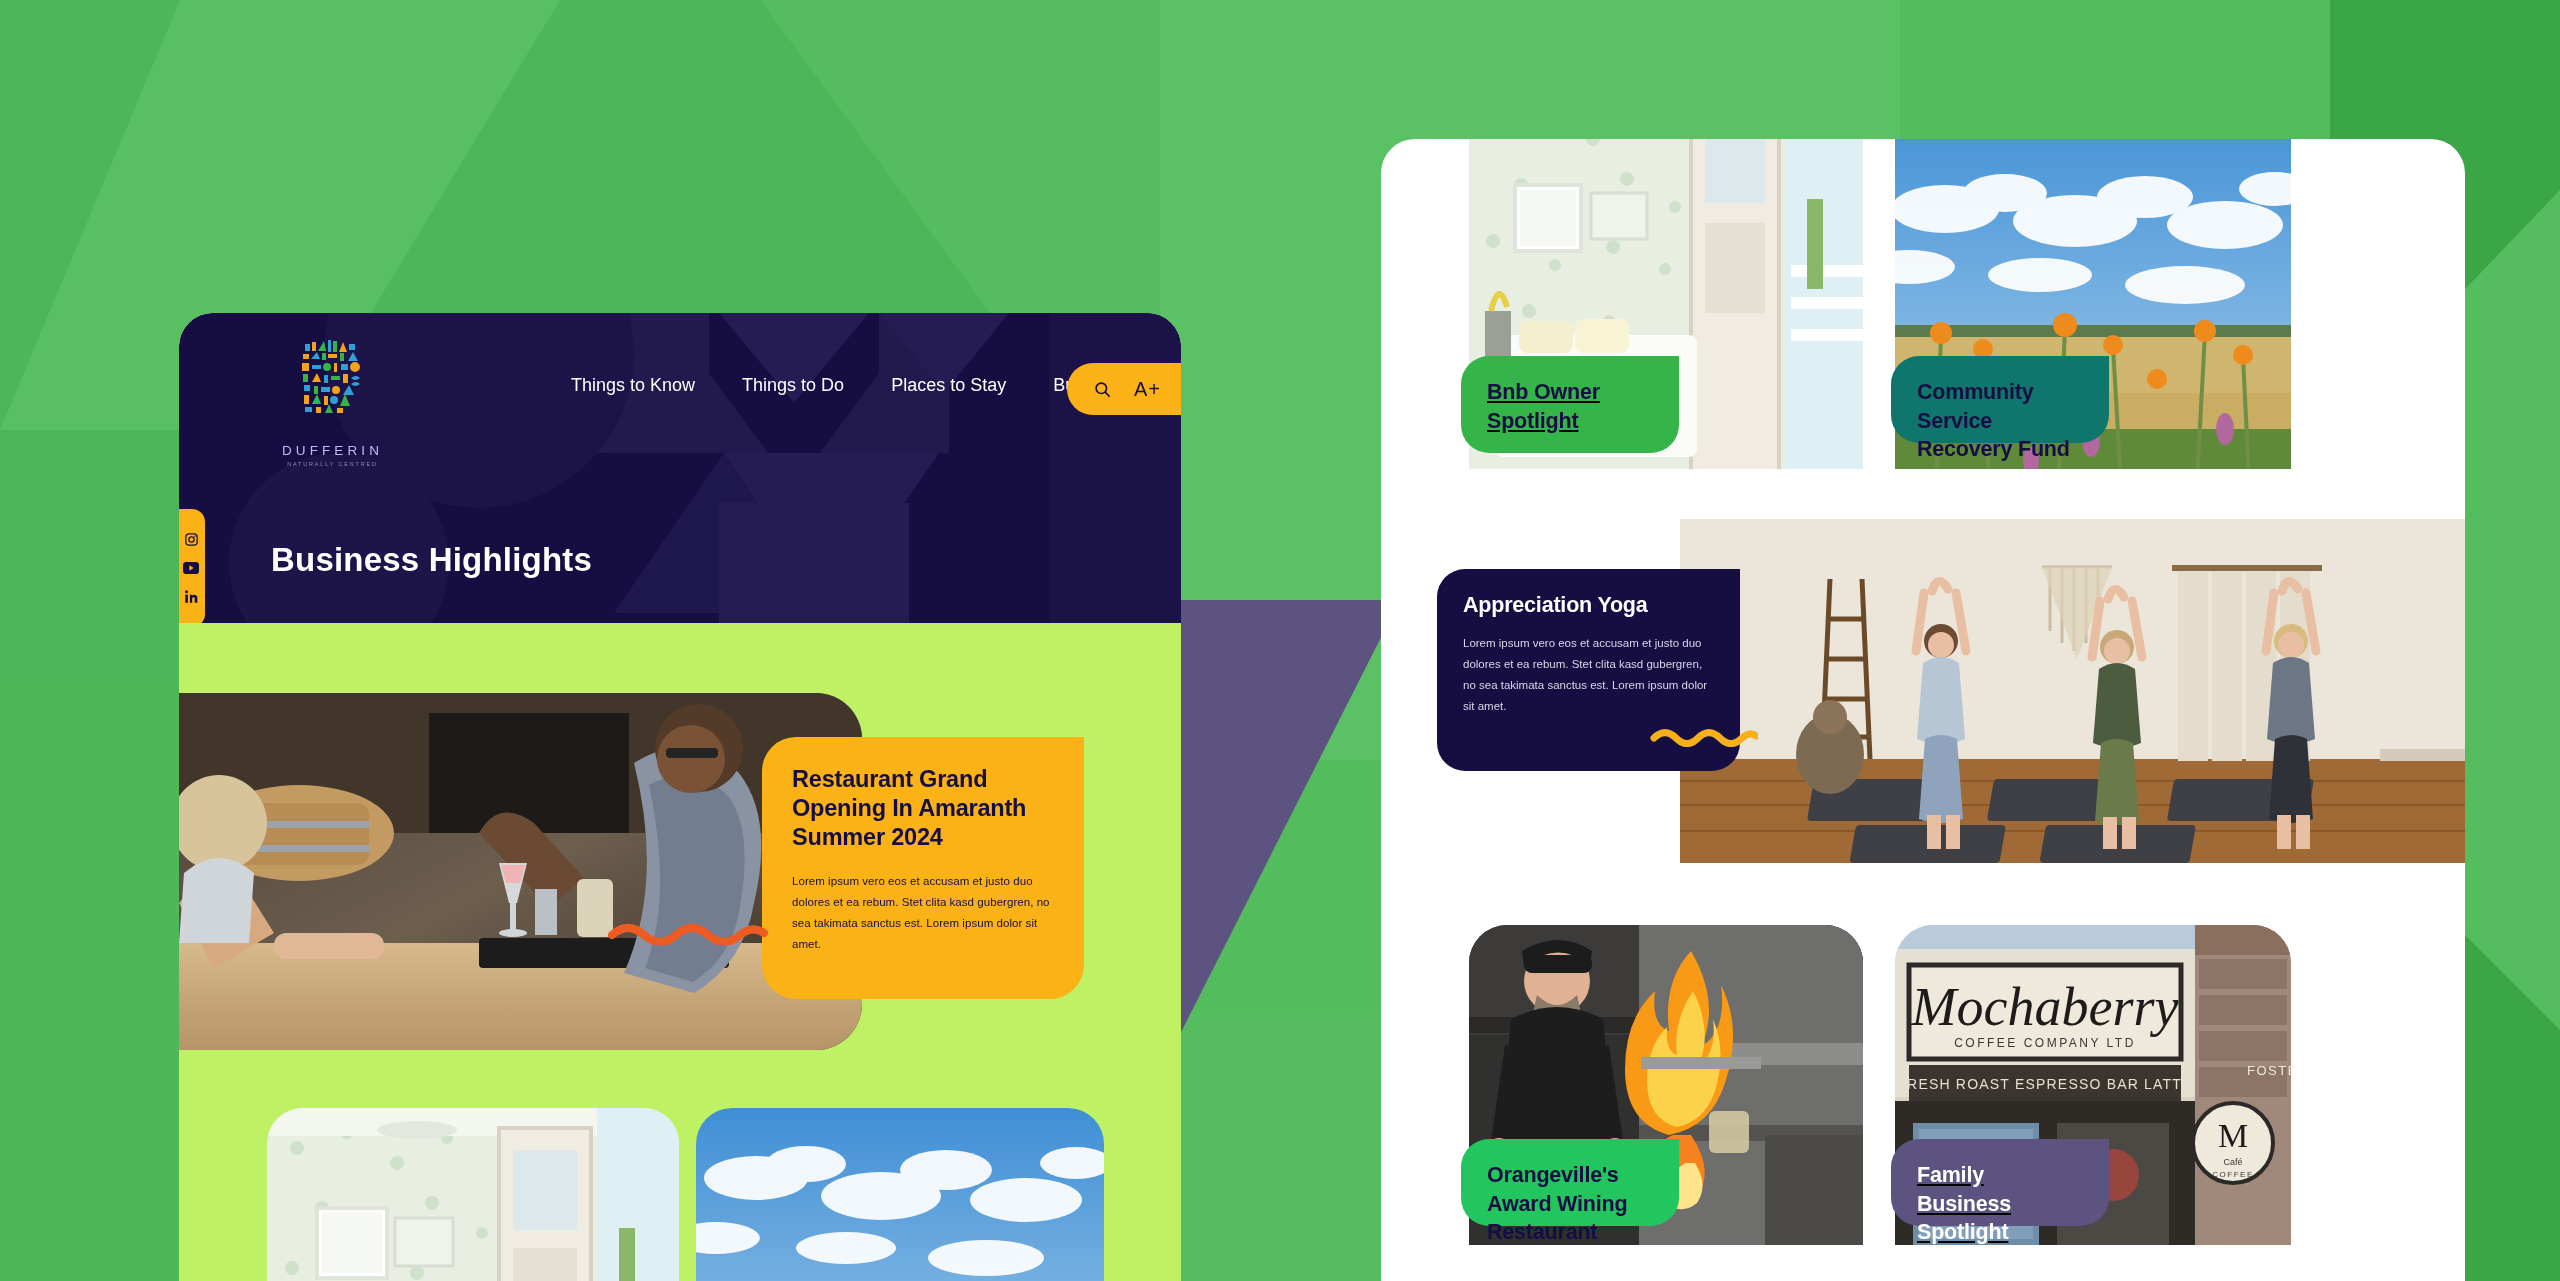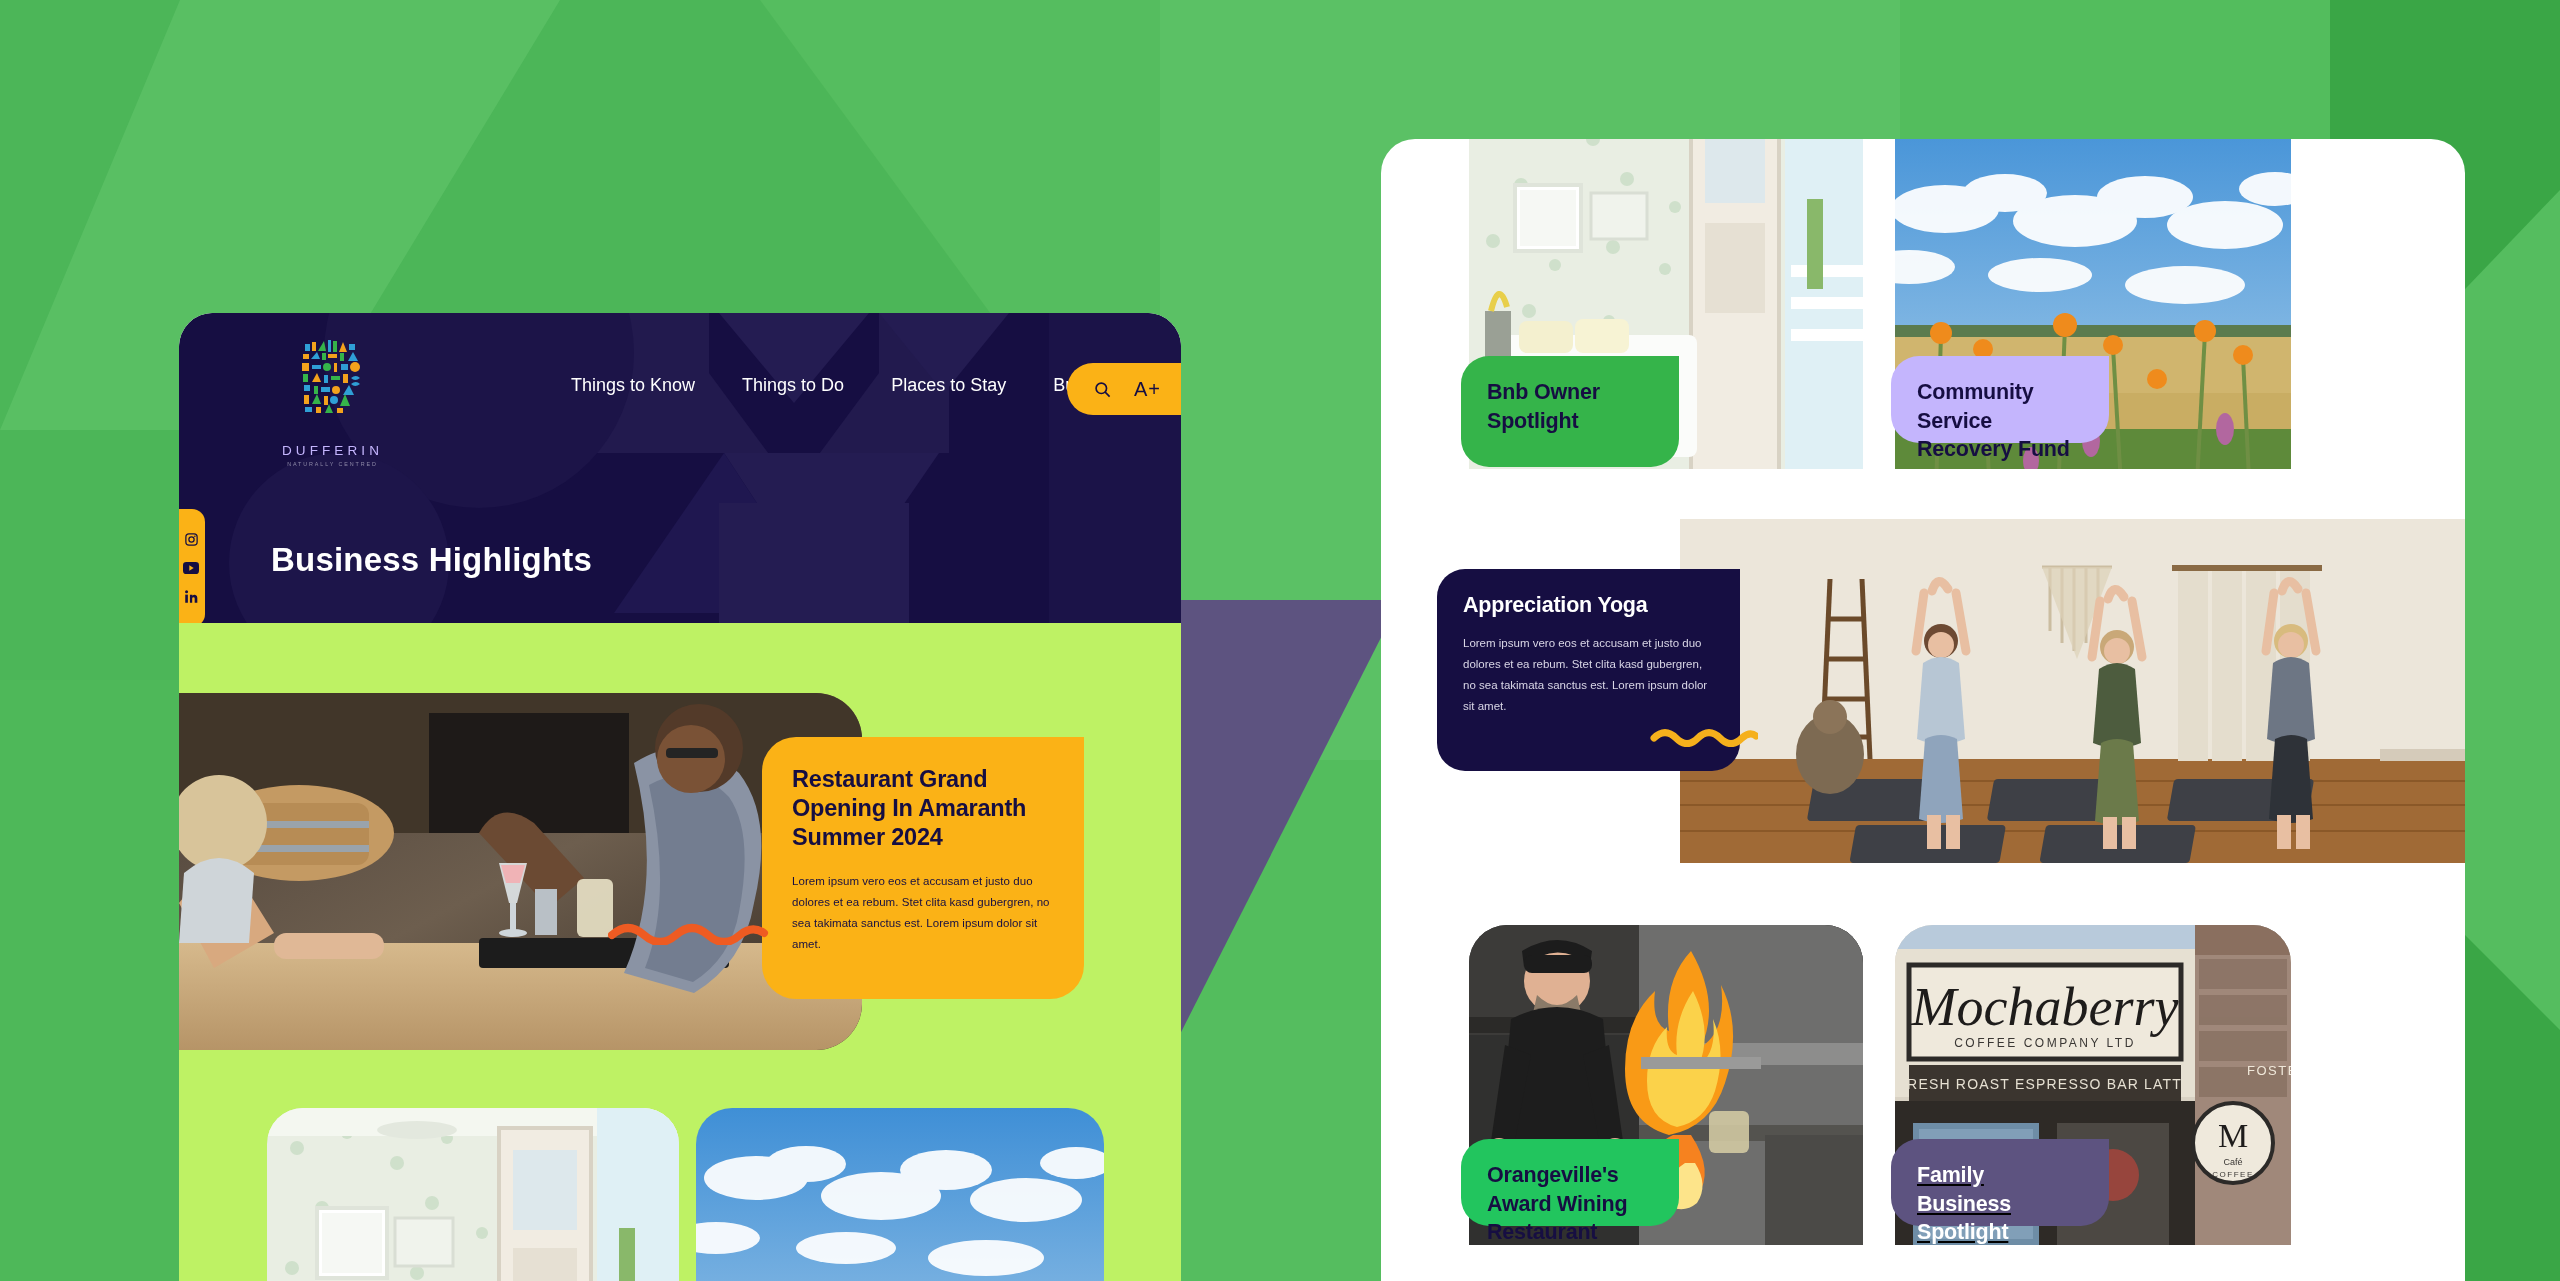--- a/index.html
+++ b/index.html
@@ -494,25 +494,25 @@
         </g>
         <g fill="#b2679f">
           <ellipse cx="72" cy="336" rx="9" ry="16"></ellipse>
             <ellipse cx="196" cy="352" rx="9" ry="16"></ellipse>
           <ellipse cx="330" cy="340" rx="9" ry="16"></ellipse>
             <ellipse cx="136" cy="372" rx="8" ry="14"></ellipse>
         </g>
       </svg>
     </div>
 
-    <div class="r-card" style="left:80px; top:217px; width:218px; height:111px; background:#35b44a;">
+    <div class="r-card" style="left:80px; top:217px; width:218px; height:97px; background:#35b44a;text-decoration:underline;">
       <h3 style="color:#160e42;">Bnb Owner Spotlight</h3>
     </div>
 
-    <div class="r-card" style="left:510px; top:217px; width:218px; height:87px; background:#c4b5fd;">
+    <div class="r-card" style="left:510px; top:217px; width:218px; height:87px; background:#0f766e;">
       <h3 style="color:#160e42;">Community Service Recovery Fund</h3>
     </div>
 
     <div class="notch" style="left:0; top:330px; width:1084px; height:50px;"></div>
 
     <div class="r-img" style="left:299px; top:380px; width:785px; height:344px;">
       <svg class="ph" viewBox="0 0 785 344" preserveAspectRatio="none">
         <rect width="785" height="344" fill="#e6e0d6"></rect>
         <rect x="0" y="0" width="785" height="240" fill="#ece6da"></rect>
         <rect x="0" y="240" width="785" height="104" fill="#a06a36"></rect>

